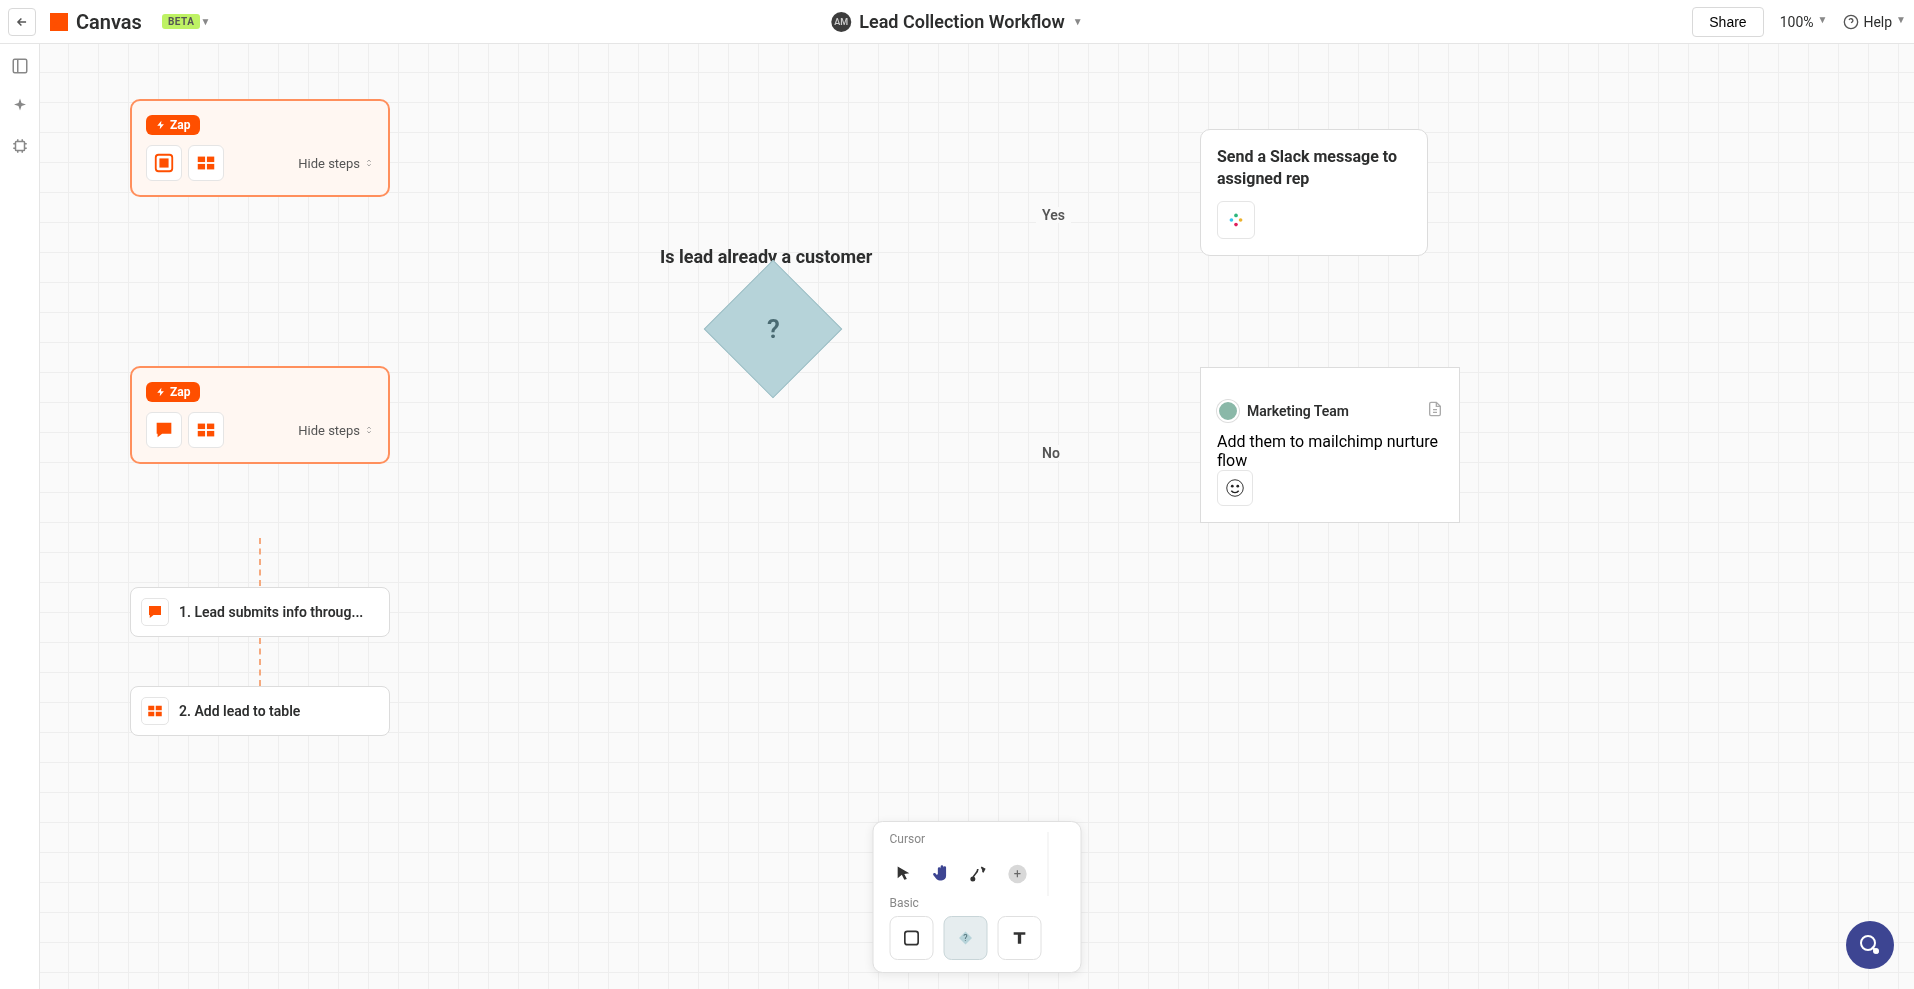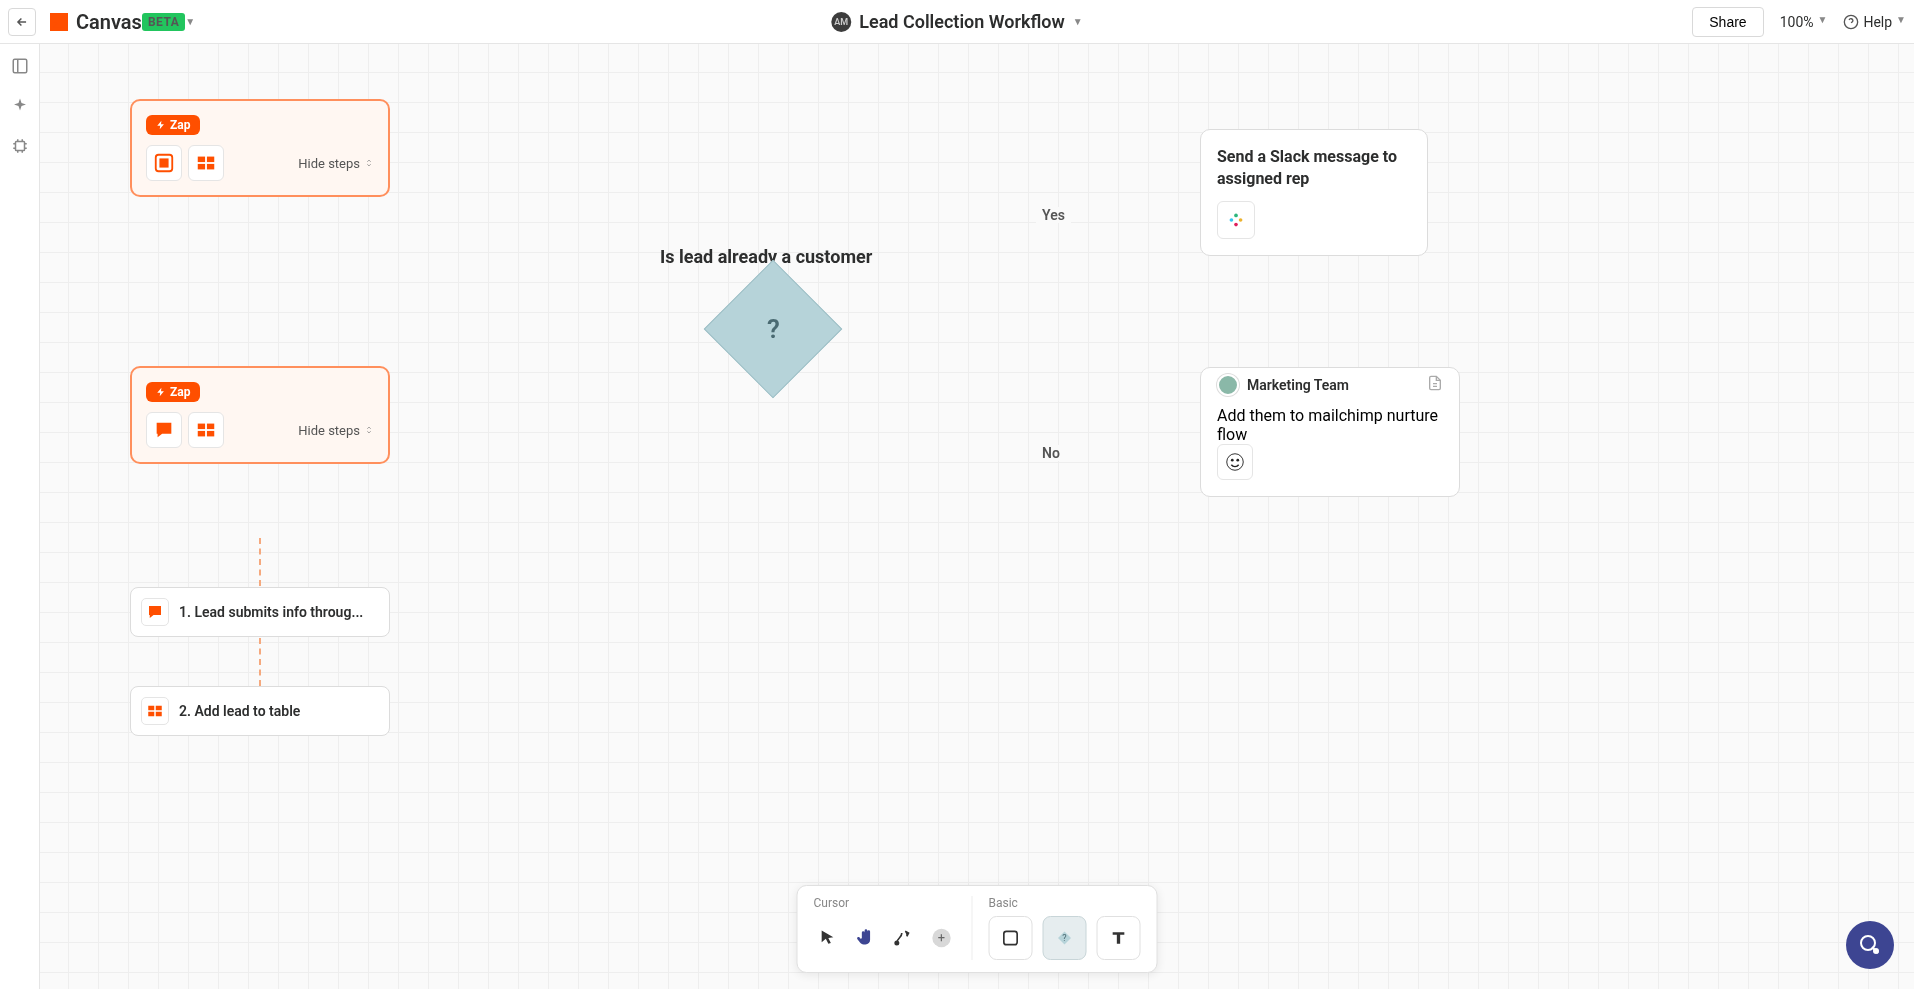--- a/index.html
+++ b/index.html
@@ -44,27 +44,27 @@
       background: #ff4f00;
       clip-path: polygon(0 0, 100% 0, 60% 40%, 100% 40%, 100% 100%, 0 100%, 40% 60%, 0 60%);
     }
     .app-title {
       font-size: 20px;
       font-weight: 600;
       color: #2d2e2e;
       margin-left: 8px;
     }
     .beta-badge {
-      background: #22c55e;
+      background: #bef264;
       color: #555;
-      font-size: 12px;
+      font-size: 10px;
       font-weight: 700;
       padding: 2px 6px;
       border-radius: 3px;
-      margin-left: 0;
+      margin-left: 20px;
       letter-spacing: 0.5px;
     }
     .title-center {
       position: absolute;
       left: 50%;
       transform: translateX(-50%);
       display: flex;
       align-items: center;
       gap: 8px;
     }
@@ -209,22 +209,22 @@
       line-height: 1.35;
       margin-bottom: 12px;
     }
     .plain-card .app-icon { width: 38px; height: 38px; }
 
     .team-card {
       position: absolute;
       width: 260px;
       background: #fff;
       border: 1px solid #dcdcdc;
-      border-radius: 10px;
-      padding: 6px 16px 16px;
+      border-radius: 0;
+      padding: 32px 16px 16px;
     }
     .team-header {
       display: flex;
       align-items: center;
       gap: 8px;
       margin-bottom: 10px;
     }
     .team-header .avatar {
       width: 22px; height: 22px;
       border-radius: 50%;
@@ -316,20 +316,21 @@
       bottom: 16px;
       transform: translateX(-50%);
       background: #fff;
       border: 1px solid #e0e0e0;
       border-radius: 10px;
       box-shadow: 0 2px 10px rgba(0,0,0,0.08);
       display: flex;
       padding: 10px 16px 12px;
       gap: 0;
       z-index: 20;
+      flex-direction: column;
     }
     .bar-section {
       display: flex;
       flex-direction: column;
       gap: 6px;
     }
     .bar-section:not(:last-child) {
       border-right: 1px solid #eee;
       padding-right: 16px;
       margin-right: 16px;

